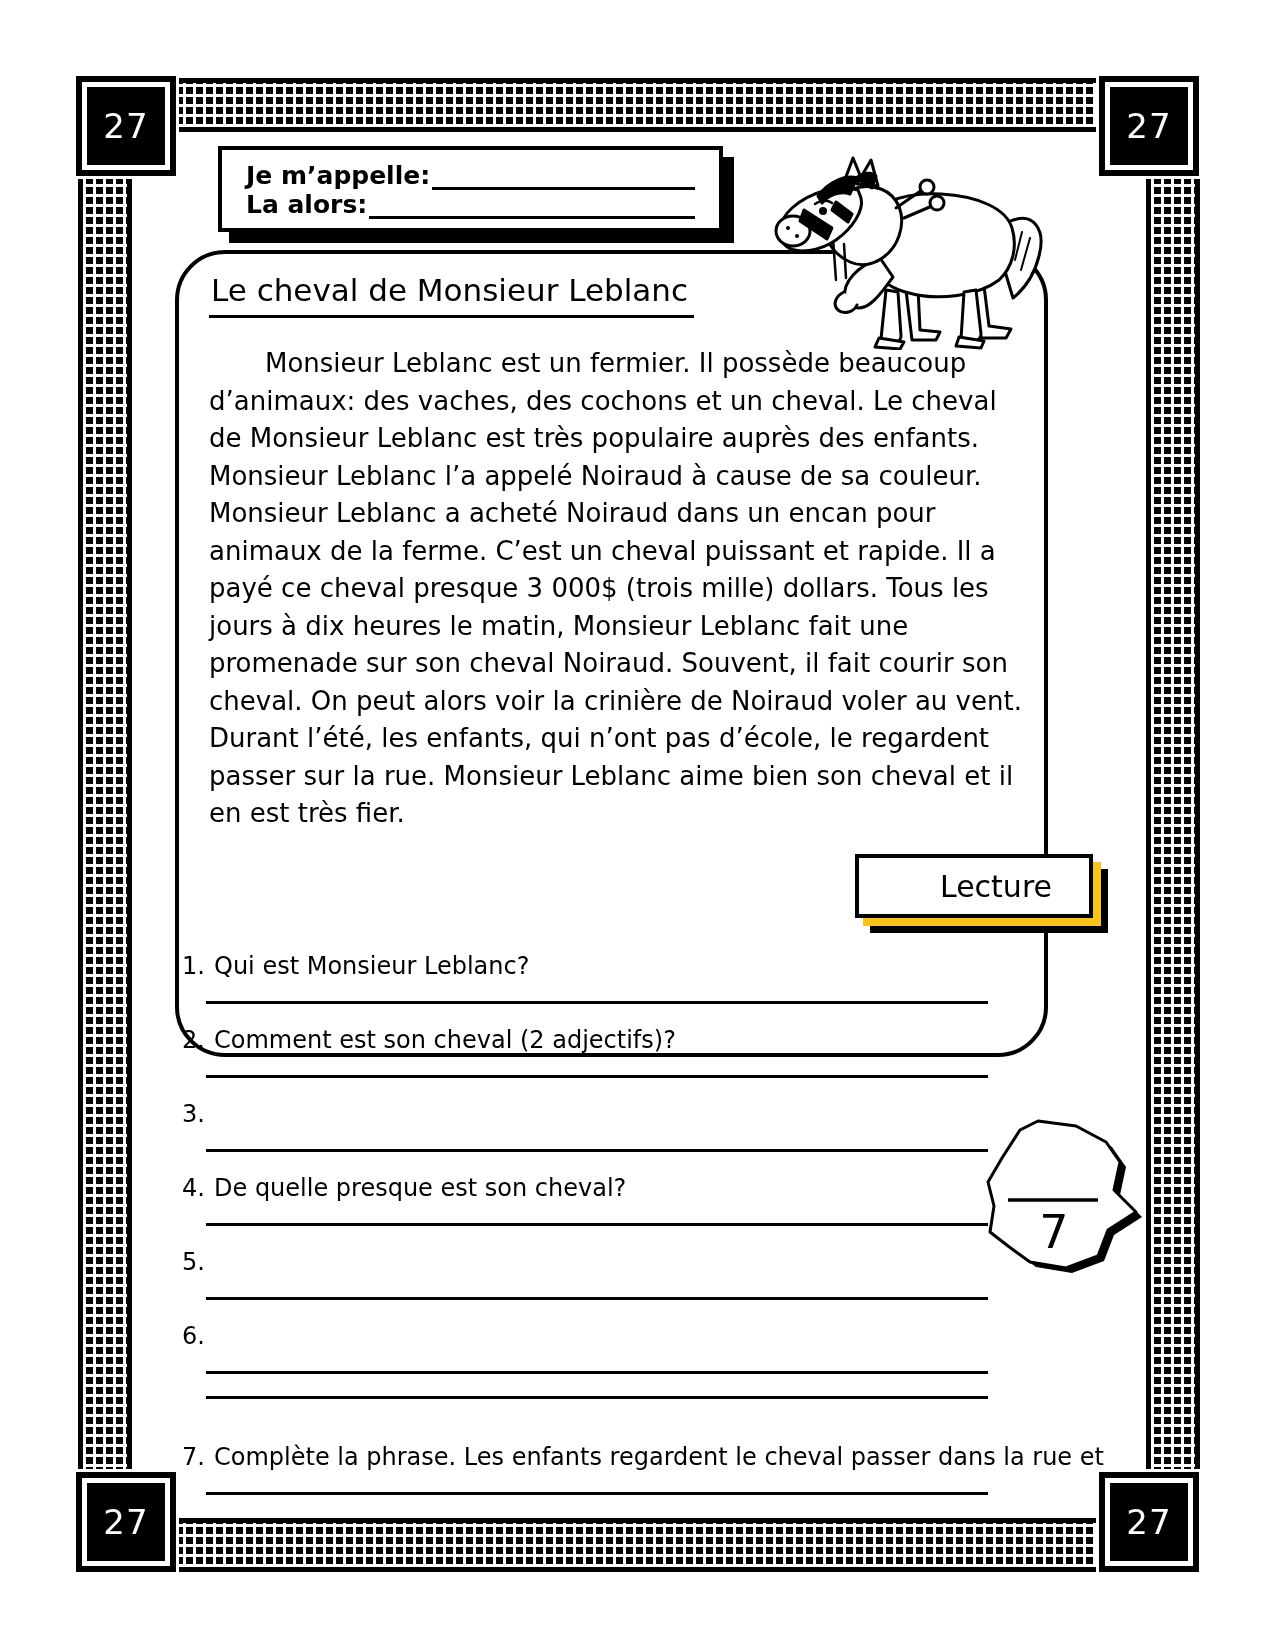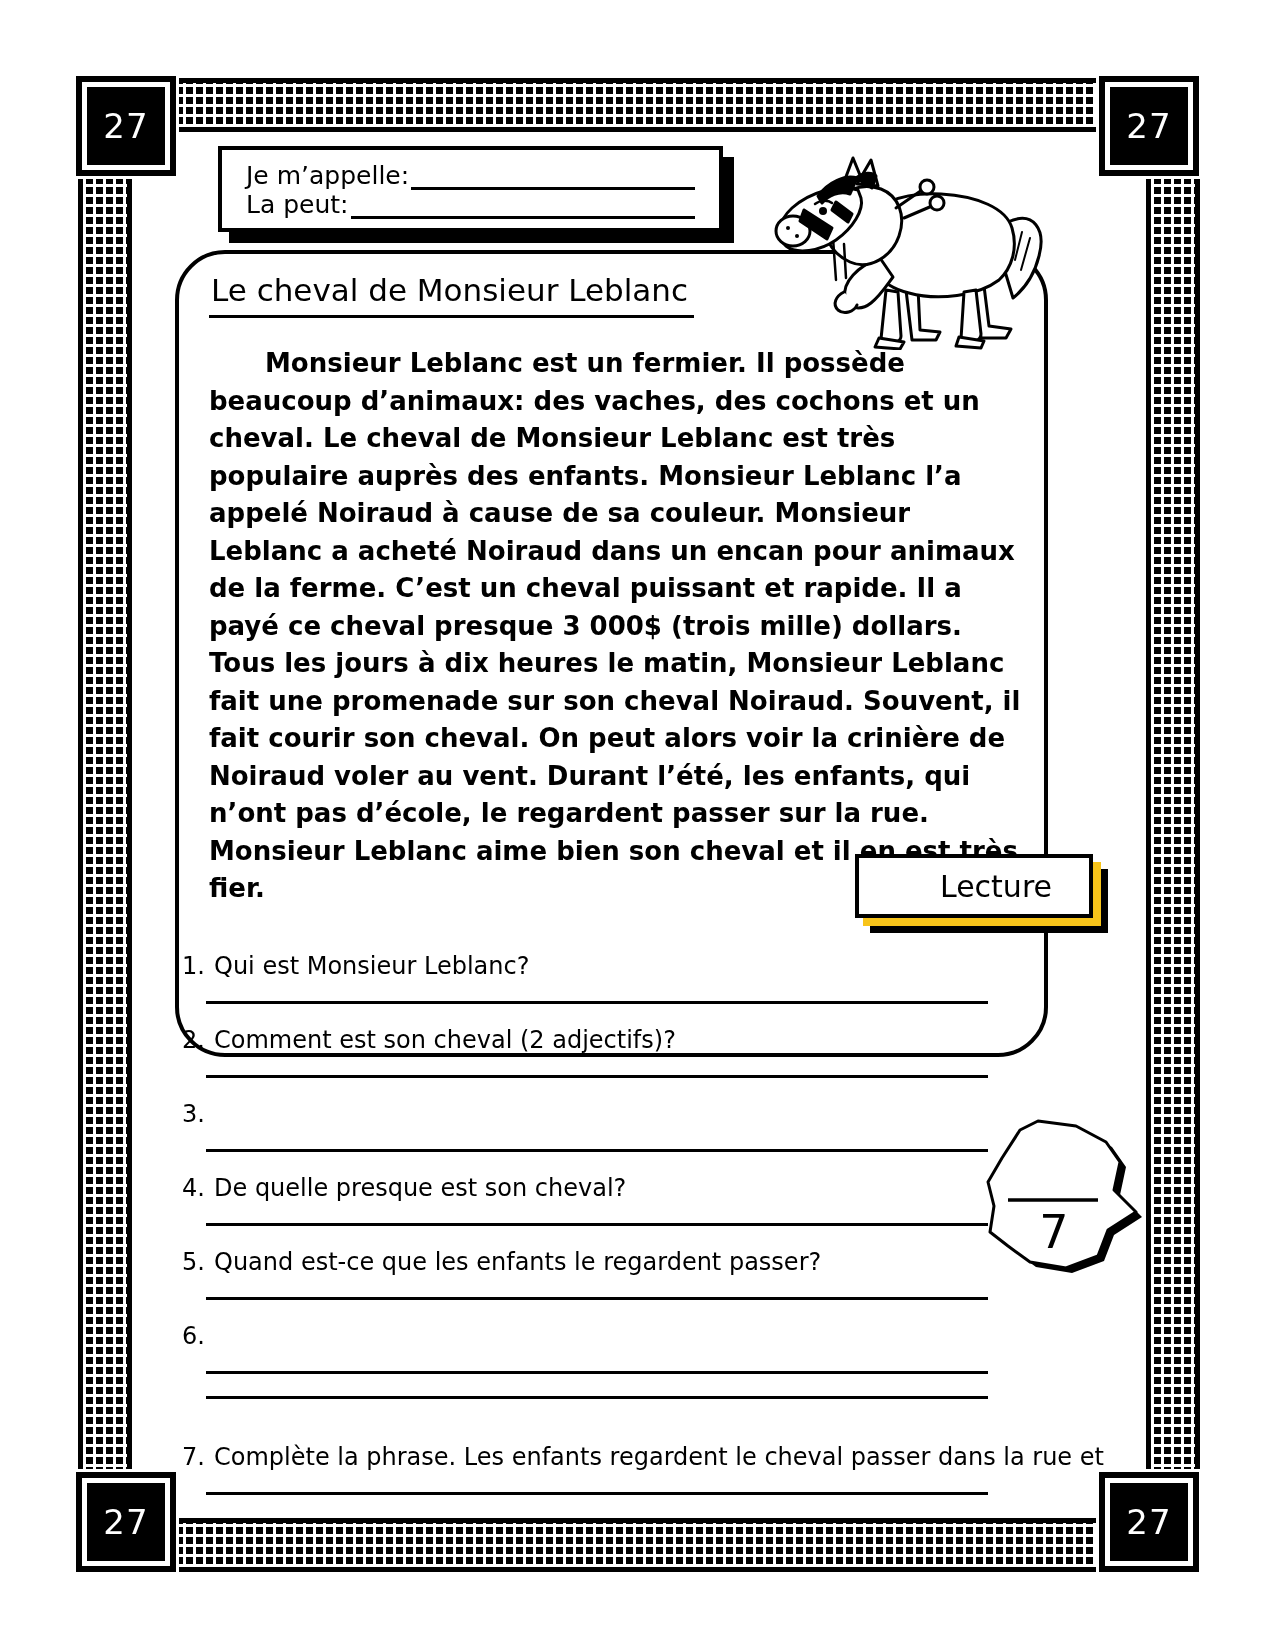--- a/index.html
+++ b/index.html
@@ -27,37 +27,37 @@
   .corner-inner{
     flex:1;background:#000;color:#fff;display:flex;align-items:center;justify-content:center;
     font-size:34px;letter-spacing:1px;
   }
   .corner-tl{left:76px;top:76px;} .corner-tr{left:1099px;top:76px;}
   .corner-bl{left:76px;top:1472px;} .corner-br{left:1099px;top:1472px;}
   
   .name-box{
     position:absolute;left:218px;top:146px;width:505px;height:86px;background:#fff;
     border:4px solid #000;box-sizing:border-box;box-shadow:11px 11px 0 #000;z-index:4;
-    padding:11px 24px;display:flex;flex-direction:column;justify-content:space-around;
+    padding:11px 24px;display:flex;flex-direction:column;justify-content:space-around;font-weight:bold;
   }
   .name-row{display:flex;align-items:flex-end;font-size:25px;}
   .name-row .lbl{white-space:nowrap;}
   .write-line{flex:1;border-bottom:3px solid #000;height:24px;margin-left:2px;}
   
   .story-box{
     position:absolute;left:175px;top:250px;width:873px;height:807px;box-sizing:border-box;
     background:#fff;border:4px solid #000;border-radius:50px;z-index:3;
     padding:16px 30px;
   }
   .story-title{
     display:inline-block;font-size:31px;border-bottom:3px solid #000;
     padding:0 6px 7px 2px;margin:2px 0 0 0;
   }
   .story-par{
-    margin:27px 0 0 0;width:814px;font-size:26px;line-height:37.5px;text-indent:56px;font-weight:bold;
+    margin:27px 0 0 0;width:814px;font-size:26px;line-height:37.5px;text-indent:56px;
   }
   
   .horse{position:absolute;left:760px;top:110px;z-index:5;}
   
   .lecture-box{
     position:absolute;left:855px;top:854px;width:238px;height:64px;box-sizing:border-box;
     background:#fff;border:4px solid #000;z-index:6;
     display:flex;align-items:center;justify-content:center;font-size:30px;padding-left:44px;
   }
   
@@ -92,21 +92,21 @@
   <div class="corner corner-br">
     <div class="corner-inner">27</div>
   </div>
 
   <div class="name-box">
     <div class="name-row">
       <span class="lbl">Je m’appelle:</span>
       <span class="write-line"></span>
     </div>
     <div class="name-row">
-      <span class="lbl">La peut:</span>
+      <span class="lbl">La alors:</span>
       <span class="write-line"></span>
     </div>
   </div>
 
   <svg class="horse" width="286" height="240" viewBox="0 0 286 240">
     <g stroke="#000" stroke-width="3" fill="#fff" stroke-linejoin="round" stroke-linecap="round">
 
       <path d="M248,112 C274,100 286,120 279,146 C274,166 263,180 253,188 L244,158 Z"></path>
       <path d="M262,122 L255,150 M270,128 L261,160" fill="none" stroke-width="2"></path>
 
@@ -182,21 +182,20 @@
     <div class="answer-line"></div>
 
     <div class="q-text">
       <span class="q-num">4.</span>
       <span>De quelle presque est son cheval?</span>
     </div>
     <div class="answer-line"></div>
 
     <div class="q-text">
       <span class="q-num">5.</span>
-      <span>Quand est-ce que les enfants le regardent passer?</span>
     </div>
     <div class="answer-line"></div>
 
     <div class="q-text">
       <span class="q-num">6.</span>
     </div>
     <div class="answer-line"></div>
     <div class="answer-line spaced gap-after"></div>
 
     <div class="q-text">

